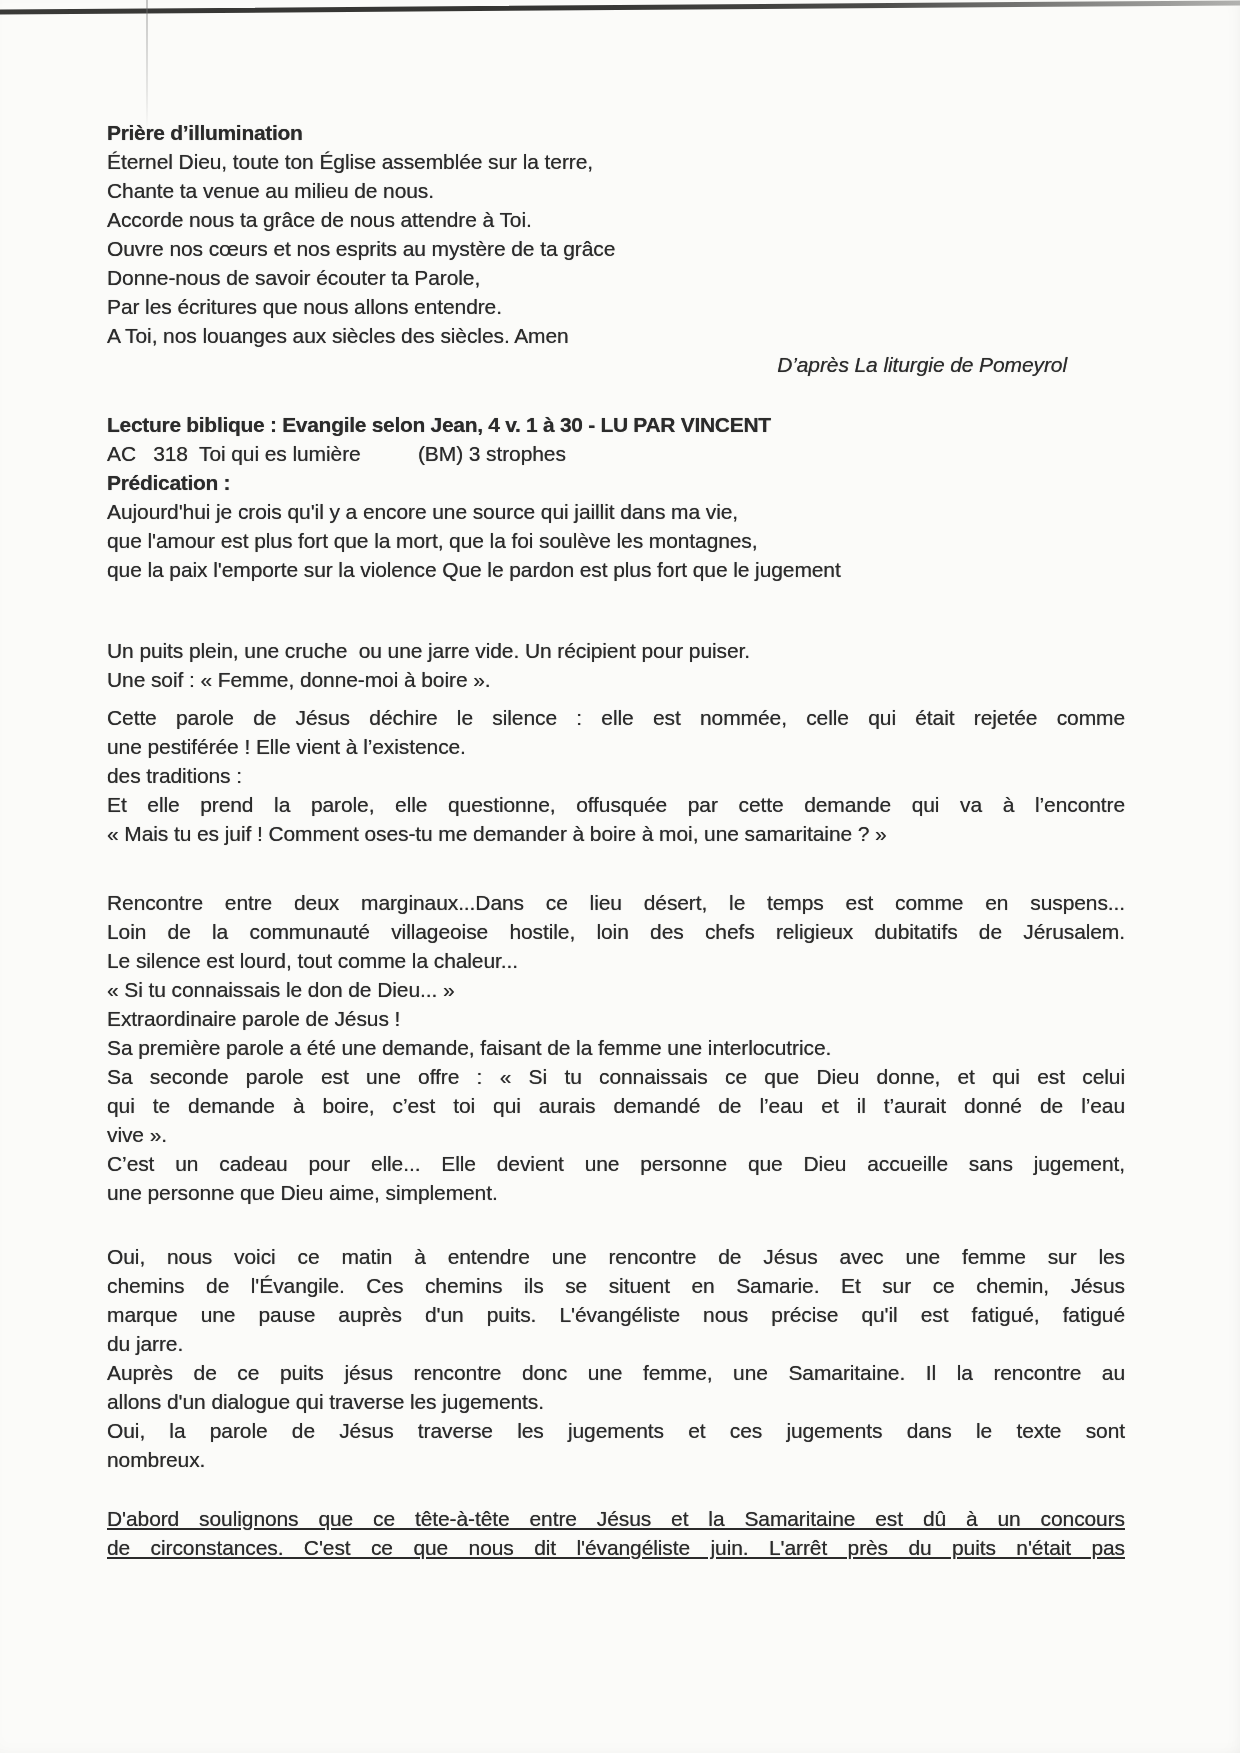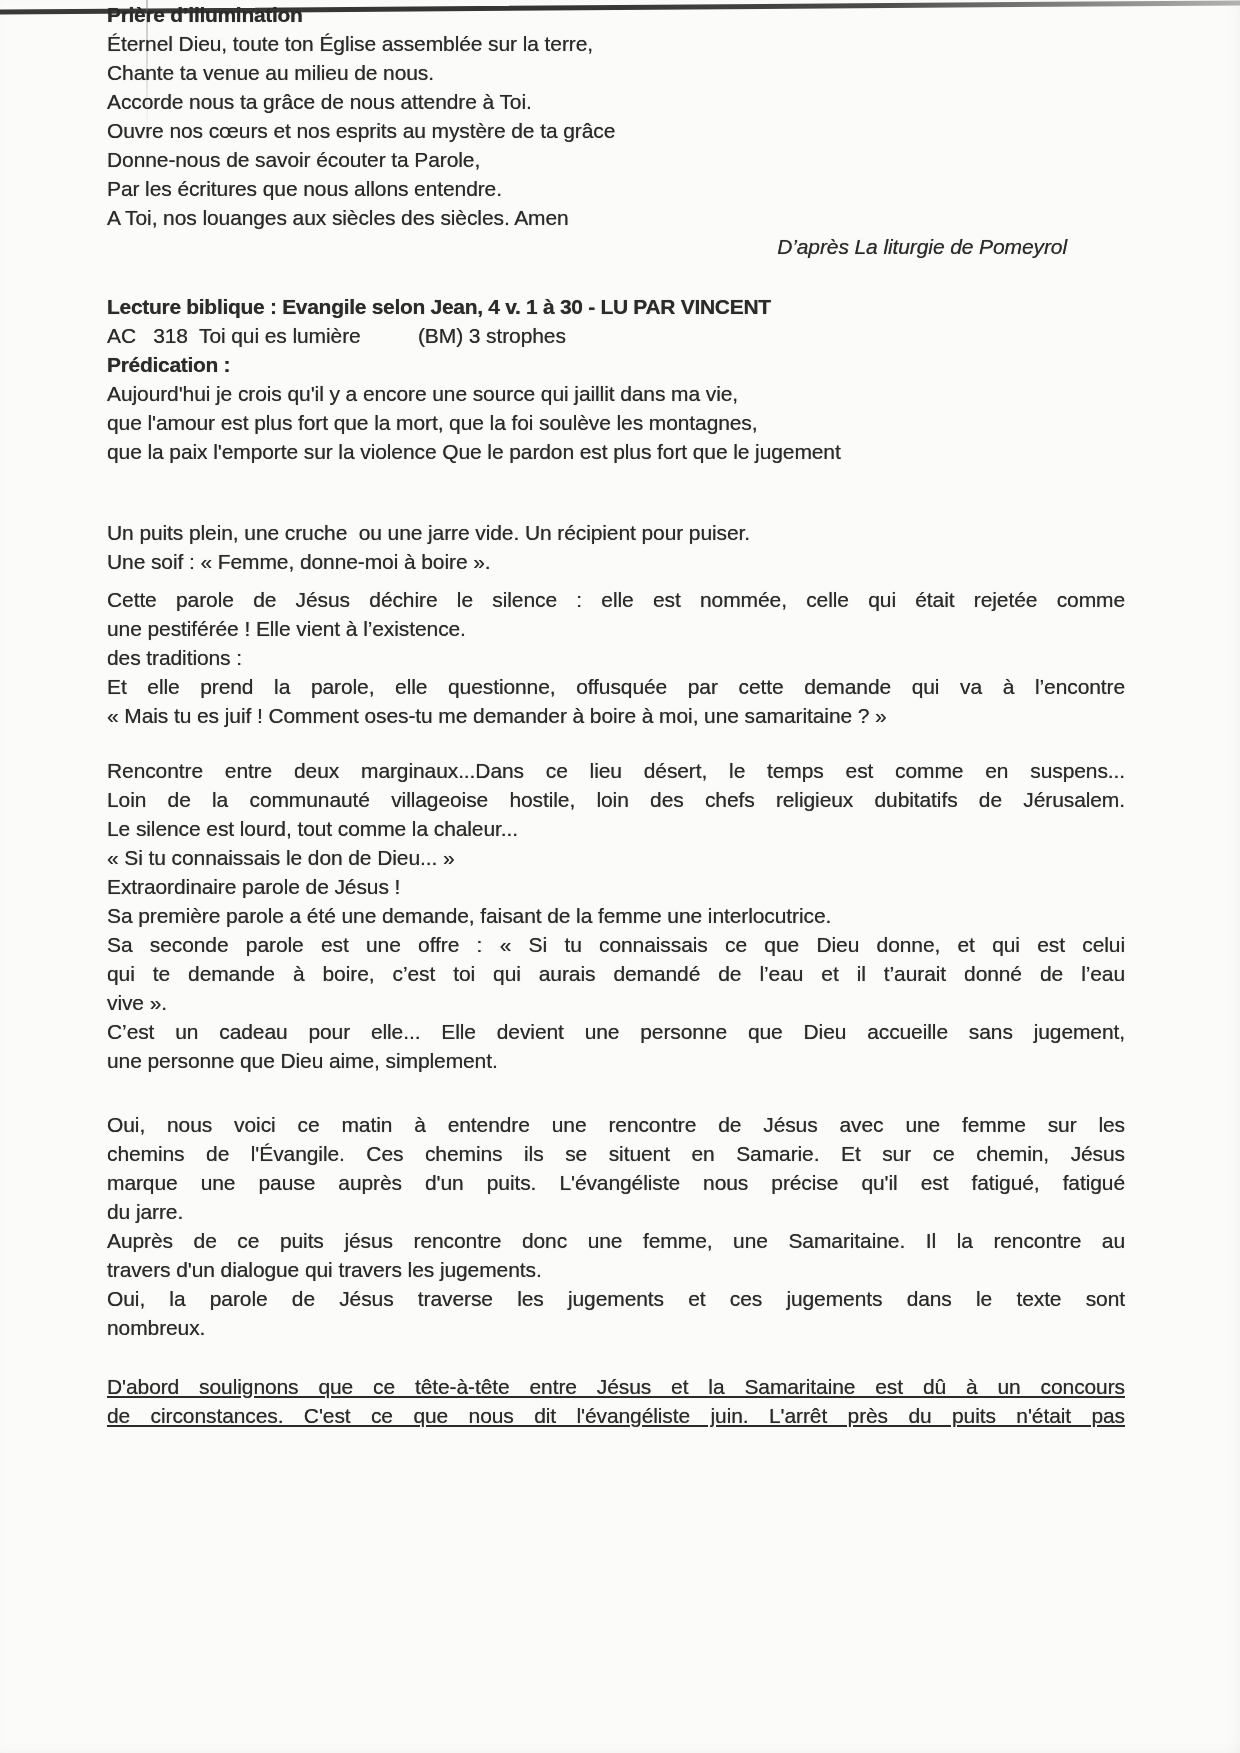--- a/index.html
+++ b/index.html
@@ -46,21 +46,21 @@
   .justify { white-space: normal; text-align: justify; text-align-last: justify; }
   .italic-right { font-style: italic; text-align: right; padding-right: 58px; }
 </style>
 </head>
 <body>
 
 <div class="page">
   <div class="scan-top-line"></div>
   <div class="fold-line"></div>
   <div class="content">
-      <div class="block" style="">
+      <div class="block" style="margin-top: 118px;">
         <div class="line bold">Prière d’illumination</div>
         <div class="line">Éternel Dieu, toute ton Église assemblée sur la terre,</div>
         <div class="line">Chante ta venue au milieu de nous.</div>
         <div class="line">Accorde nous ta grâce de nous attendre à Toi.</div>
         <div class="line">Ouvre nos cœurs et nos esprits au mystère de ta grâce</div>
         <div class="line">Donne-nous de savoir écouter ta Parole,</div>
         <div class="line">Par les écritures que nous allons entendre.</div>
         <div class="line">A Toi, nos louanges aux siècles des siècles. Amen</div>
         <div class="line italic-right">D’après La liturgie de Pomeyrol</div>
       </div>
@@ -78,42 +78,42 @@
         <div class="line">Un puits plein, une cruche  ou une jarre vide. Un récipient pour puiser.</div>
         <div class="line">Une soif : « Femme, donne-moi à boire ».</div>
       </div>
       <div class="block" style="margin-top: 9px;">
         <div class="line justify">Cette parole de Jésus déchire le silence : elle est nommée, celle qui était rejetée comme</div>
         <div class="line">une pestiférée ! Elle vient à l’existence.</div>
         <div class="line">des traditions :</div>
         <div class="line justify">Et elle prend la parole, elle questionne, offusquée par cette demande qui va à l’encontre</div>
         <div class="line">« Mais tu es juif ! Comment oses-tu me demander à boire à moi, une samaritaine ? »</div>
       </div>
-      <div class="block" style="margin-top: 26px;">
+      <div class="block" style="margin-top: 40px;">
         <div class="line justify">Rencontre entre deux marginaux...Dans ce lieu désert, le temps est comme en suspens...</div>
         <div class="line justify">Loin de la communauté villageoise hostile, loin des chefs religieux dubitatifs de Jérusalem.</div>
         <div class="line">Le silence est lourd, tout comme la chaleur...</div>
       </div>
       <div class="block" style="">
         <div class="line">« Si tu connaissais le don de Dieu... »</div>
         <div class="line">Extraordinaire parole de Jésus !</div>
         <div class="line">Sa première parole a été une demande, faisant de la femme une interlocutrice.</div>
         <div class="line justify">Sa seconde parole est une offre : «  Si tu connaissais ce que Dieu donne, et qui est celui</div>
         <div class="line justify">qui te demande à boire, c’est toi qui aurais demandé de l’eau et il t’aurait donné de l’eau</div>
         <div class="line">vive ».</div>
         <div class="line justify">C’est un cadeau pour elle... Elle devient une personne que Dieu accueille sans jugement,</div>
         <div class="line">une personne que Dieu aime, simplement.</div>
       </div>
       <div class="block" style="margin-top: 35px;">
         <div class="line justify">Oui, nous voici ce matin à entendre une rencontre de Jésus avec une femme sur les</div>
         <div class="line justify">chemins de l'Évangile. Ces chemins ils se situent en Samarie. Et sur ce chemin, Jésus</div>
         <div class="line justify">marque une pause auprès d'un puits. L'évangéliste nous précise qu'il est fatigué, fatigué</div>
         <div class="line">du jarre.</div>
         <div class="line justify">Auprès de ce puits jésus rencontre donc une femme, une Samaritaine. Il la rencontre au</div>
-        <div class="line">travers d'un dialogue qui travers les jugements.</div>
+        <div class="line">allons d'un dialogue qui traverse les jugements.</div>
         <div class="line justify">Oui, la parole de Jésus traverse les jugements et ces jugements dans le texte sont</div>
         <div class="line">nombreux.</div>
       </div>
       <div class="block" style="margin-top: 30px; text-decoration: underline;">
         <div class="line justify">D'abord soulignons que ce tête-à-tête entre Jésus et la Samaritaine est dû à un concours</div>
         <div class="line justify">de circonstances. C'est ce que nous dit l'évangéliste juin. L'arrêt près du puits n'était pas</div>
       </div>
     </div>
 </div>
 

